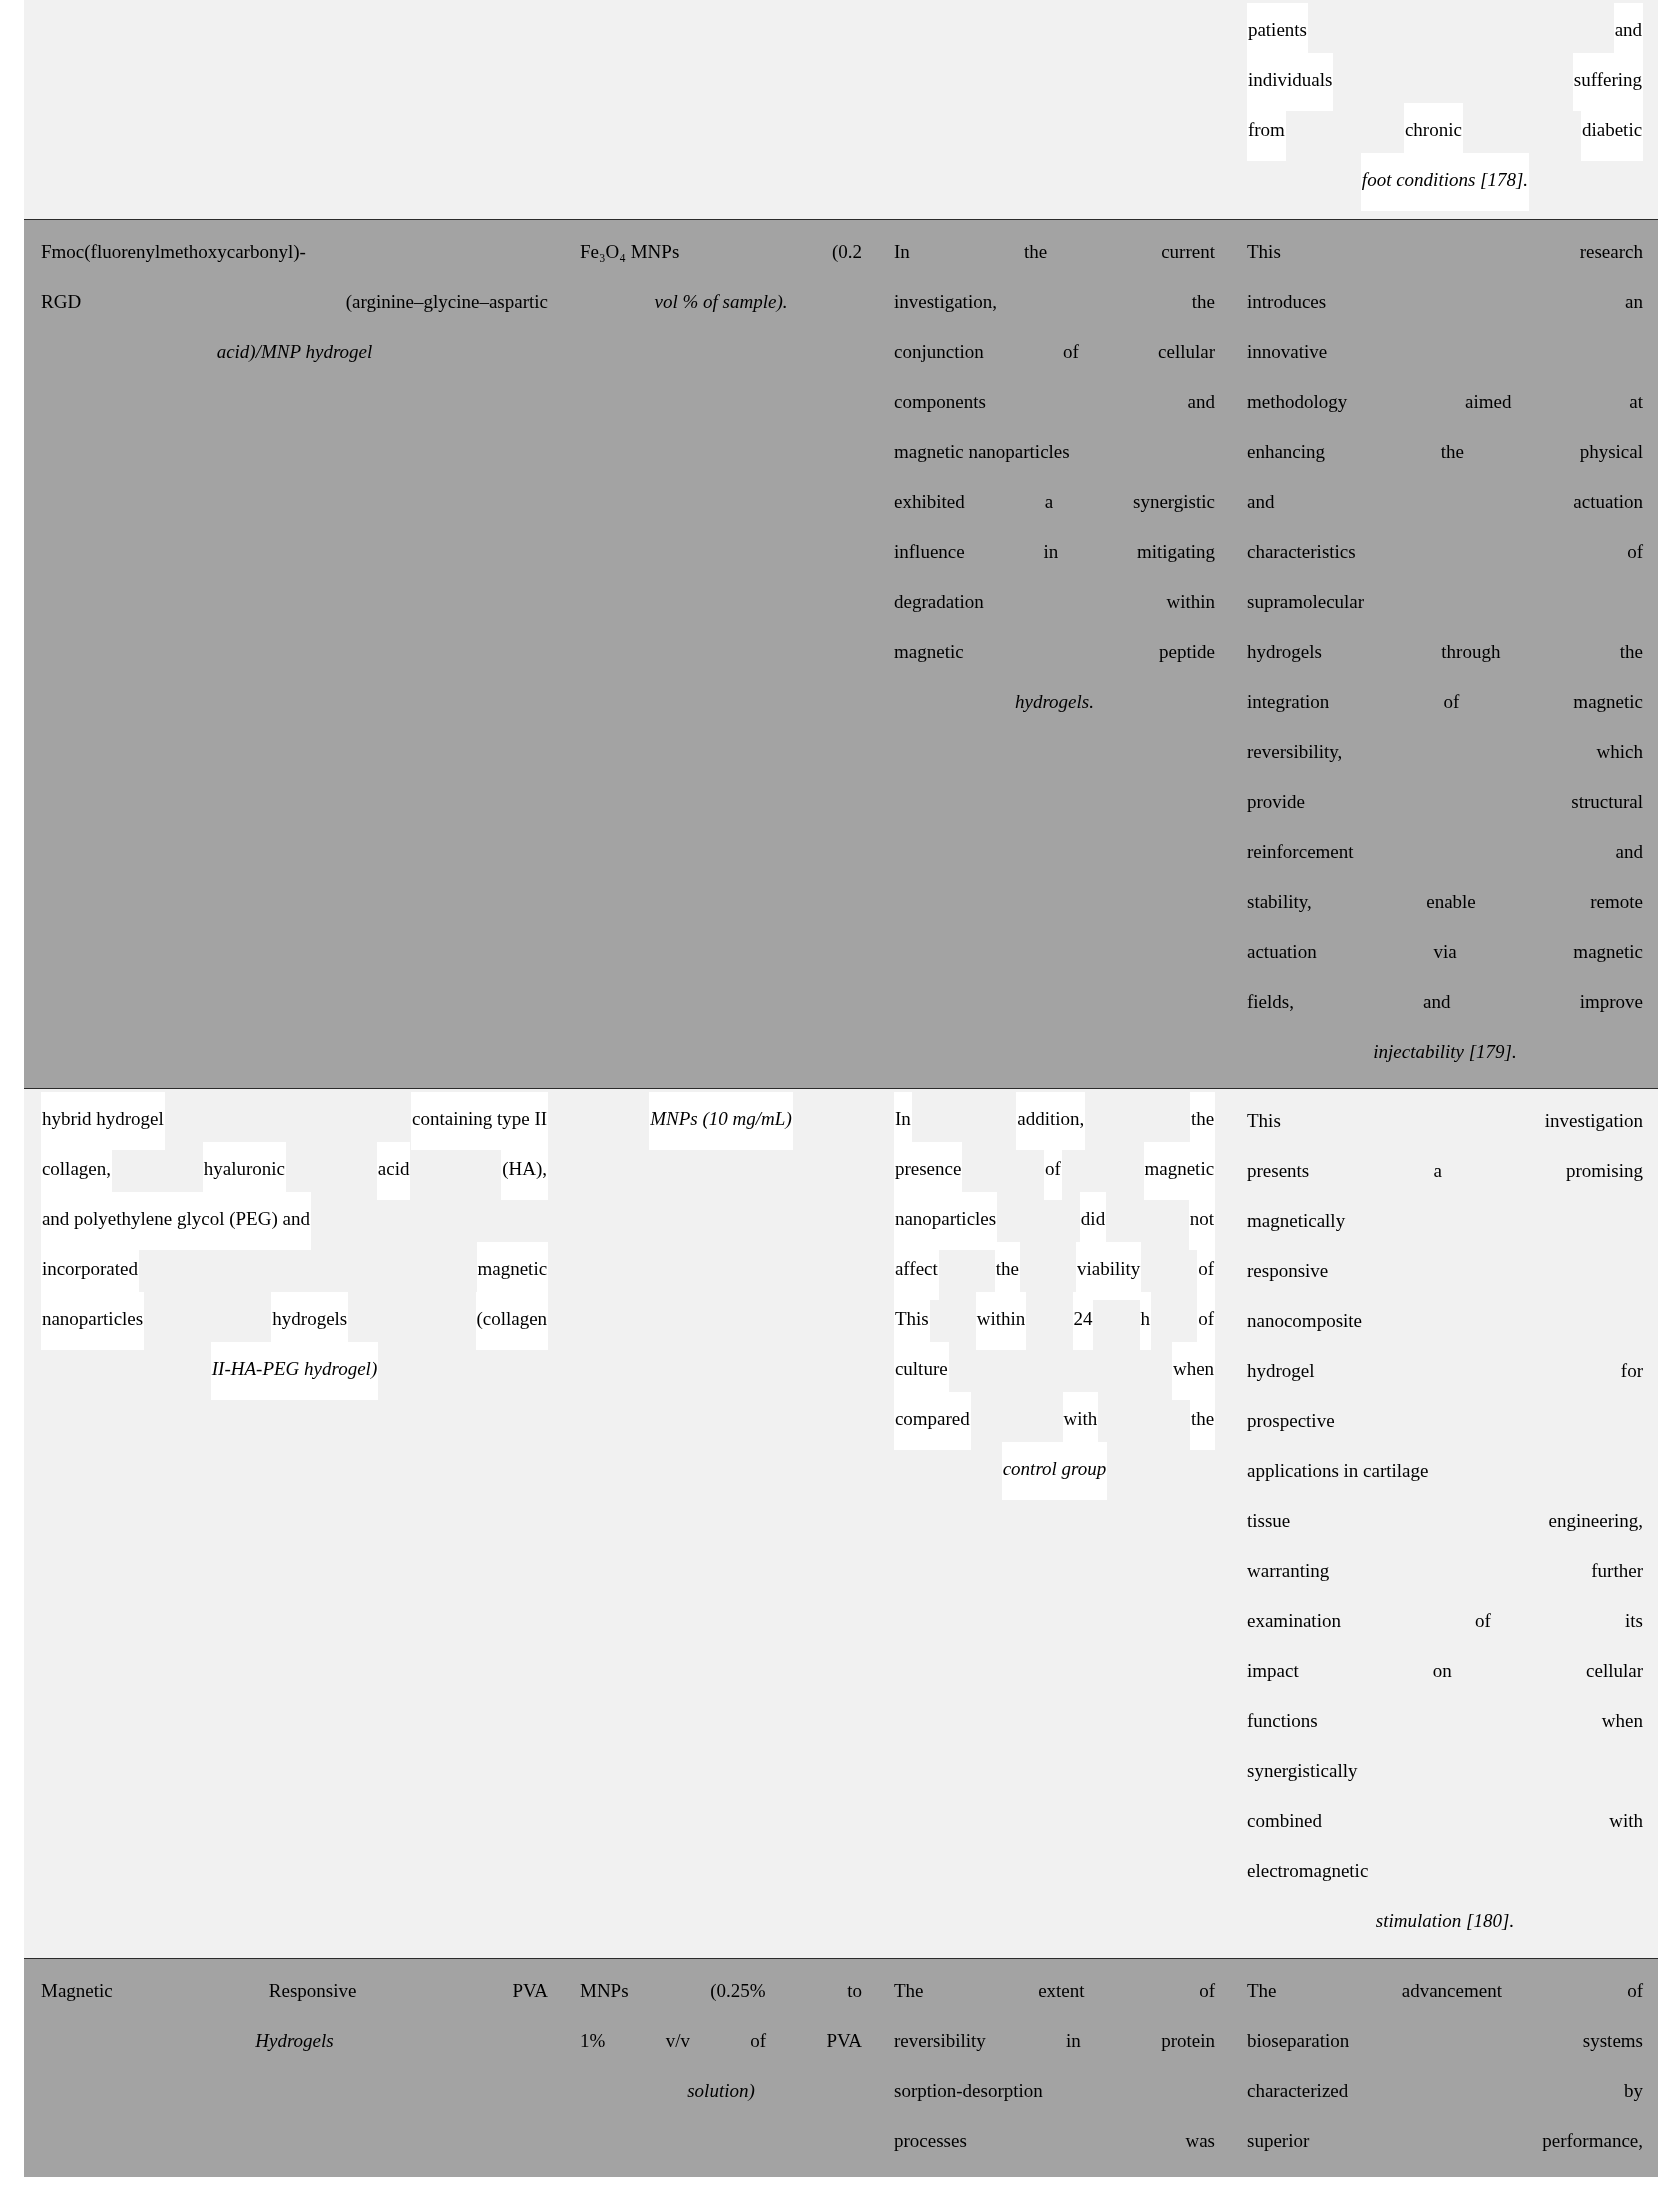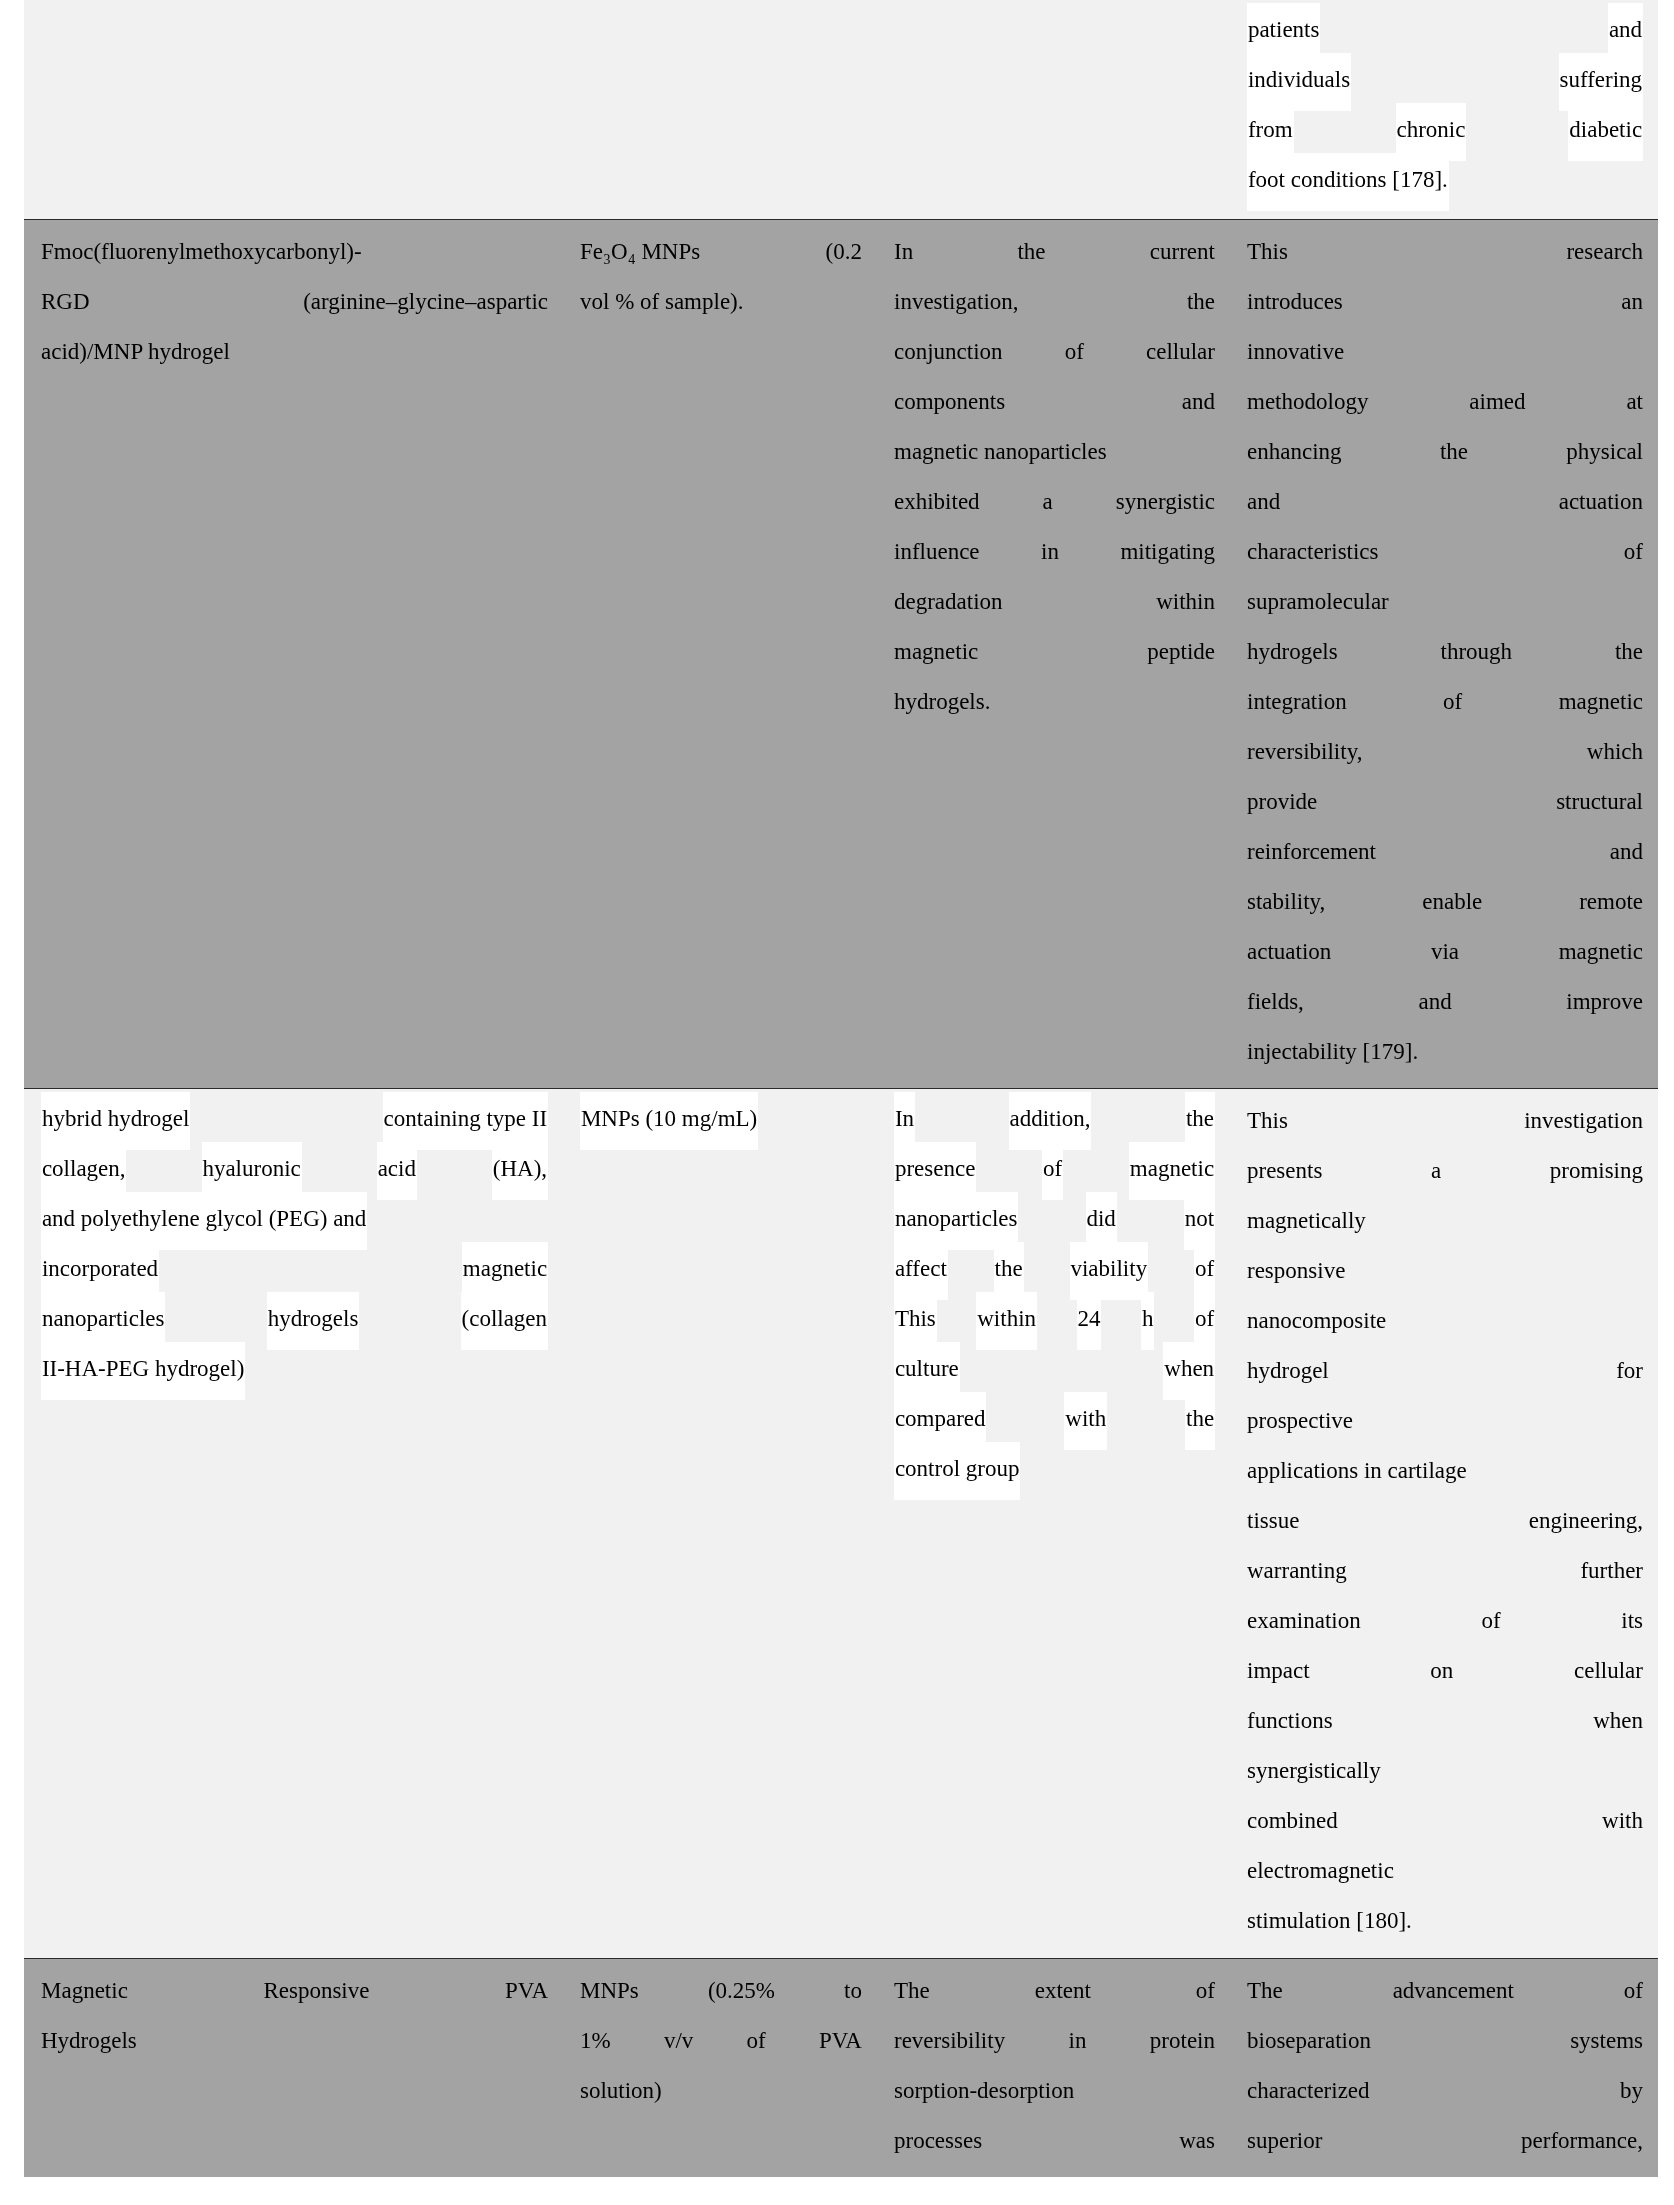--- a/index.html
+++ b/index.html
@@ -28,33 +28,33 @@
   td{
     vertical-align:top;
     padding:0;
   }
   td .cellpad{
     padding:7px 0 11.5px 0;
   }
 
   
   .para{
-    font-size:23px;
+    font-size:19px;
     line-height:50px;
   }
   .ln{
     display:flex;
     justify-content:space-between;
     white-space:nowrap;
     padding-left:17px;
     padding-right:15px;
     height:50px;
     align-items:center;
   }
-  .ln.last{justify-content:flex-start;}
+  .ln.last{justify-content:center;font-style:italic;}
   .w{display:inline-block;}
   
   tr.shaded .hl .w{background:#ffffff;padding:2.6px 0.9px 6.2px 0.9px;}
   tr.plain  .hl .w{background:transparent;}
   .nohl .w{background:transparent !important;}
 </style>
 </head>
 <body>
 
 <div class="page">

